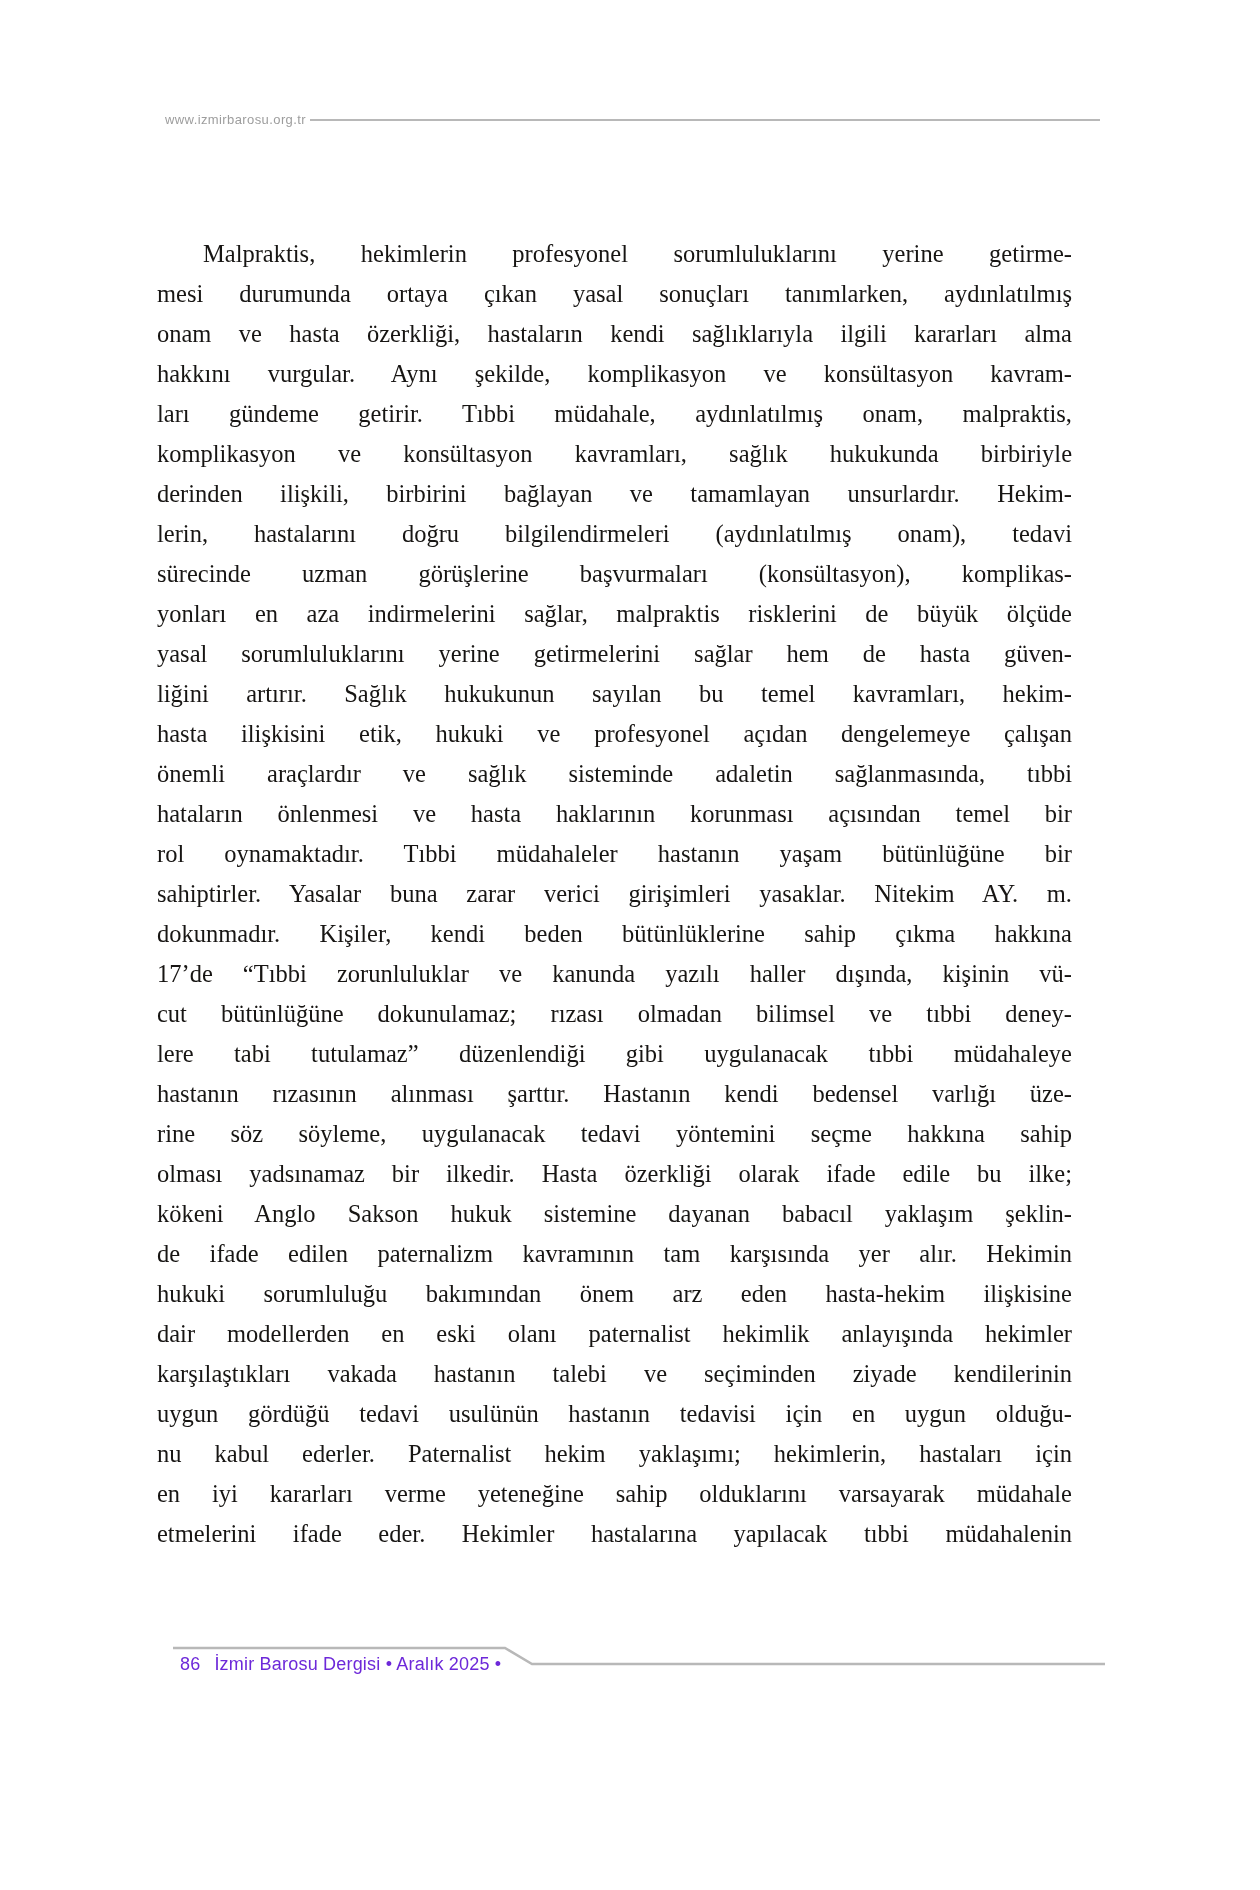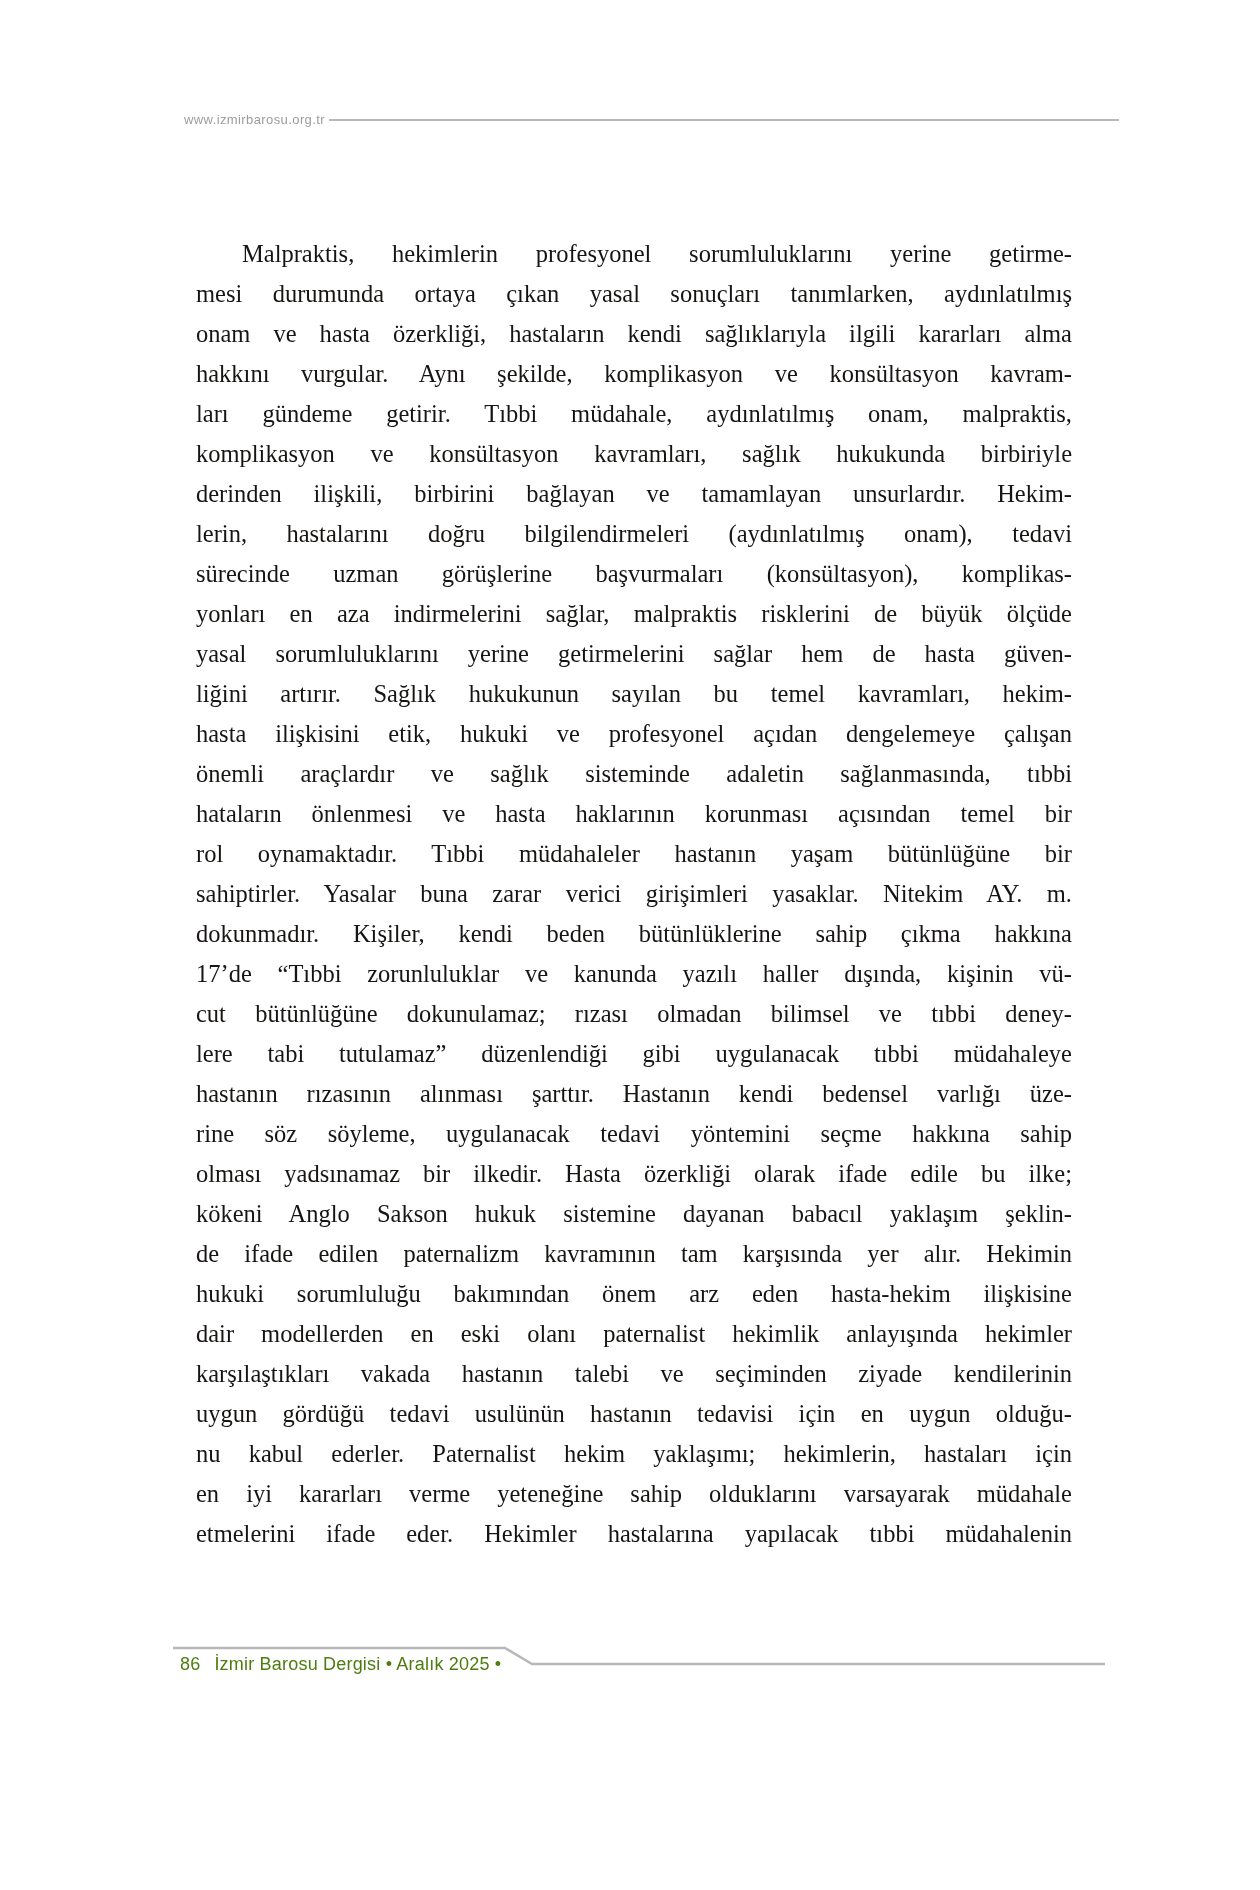--- a/index.html
+++ b/index.html
@@ -7,21 +7,21 @@
     width: 1260px; height: 1890px;
     background: #ffffff;
     font-family: "Liberation Serif", "DejaVu Serif", serif;
     position: relative;
     overflow: hidden;
   }
   .page { position: absolute; inset: 0; background: #ffffff; }
 
   
   .header {
-    position: absolute; left: 184px; top: 110px; width: 935px;
+    position: absolute; left: 165px; top: 110px; width: 935px;
     display: flex; align-items: center; justify-content: flex-end;
   }
   .site {
     font-family: "Liberation Sans", "DejaVu Sans", sans-serif;
     font-size: 13px; letter-spacing: 0.4px;
     color: #9d9d9d; white-space: nowrap;
     line-height: 20px;
   }
   .header-rule {
     flex: 1; height: 2.5px; background: #b8b8b8; margin-left: 4px;
@@ -31,34 +31,33 @@
   .body-text {
     position: absolute; left: 157px; top: 234px; width: 915px;
     color: #171513;
     font-size: 24.5px;
   }
   .line {
     height: 40px; line-height: 40px;
     text-align: justify; text-align-last: justify;
     text-justify: inter-word;
     overflow: hidden;
-    margin-left: 39px;
   }
   .line::after { content: ""; display: inline-block; width: 100%; height: 0; }
   .line.indent { padding-left: 46px; }
 
   
   .footer {
     position: absolute; left: 155px; top: 1640px; width: 950px; height: 70px;
   }
   .footer-rule-svg { position: absolute; left: 0; top: 0; }
   .footer-text {
     position: absolute; left: 25px; top: 14px;
     font-family: "Liberation Sans", "DejaVu Sans", sans-serif;
-    font-size: 18px; color: #4d7c0f; letter-spacing: 0.2px;
+    font-size: 18px; color: #6d28d9; letter-spacing: 0.2px;
     white-space: nowrap;
   }
   .footer-text .page-num { margin-right: 14px; }
 </style>
 </head>
 <body>
 
 <div class="page">
 
   <header class="header">

